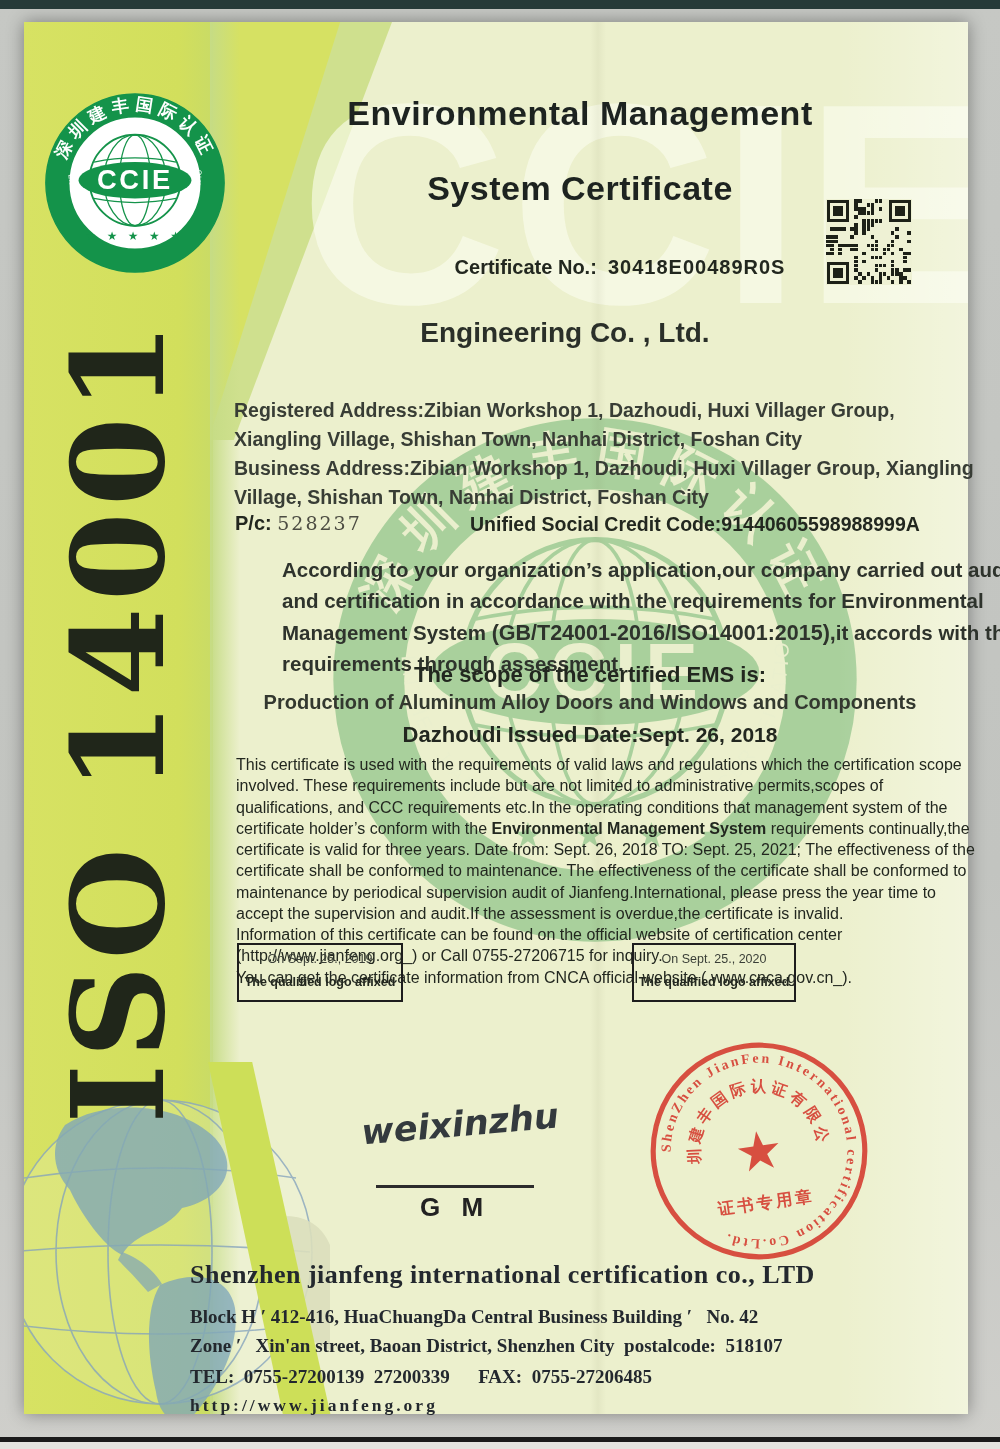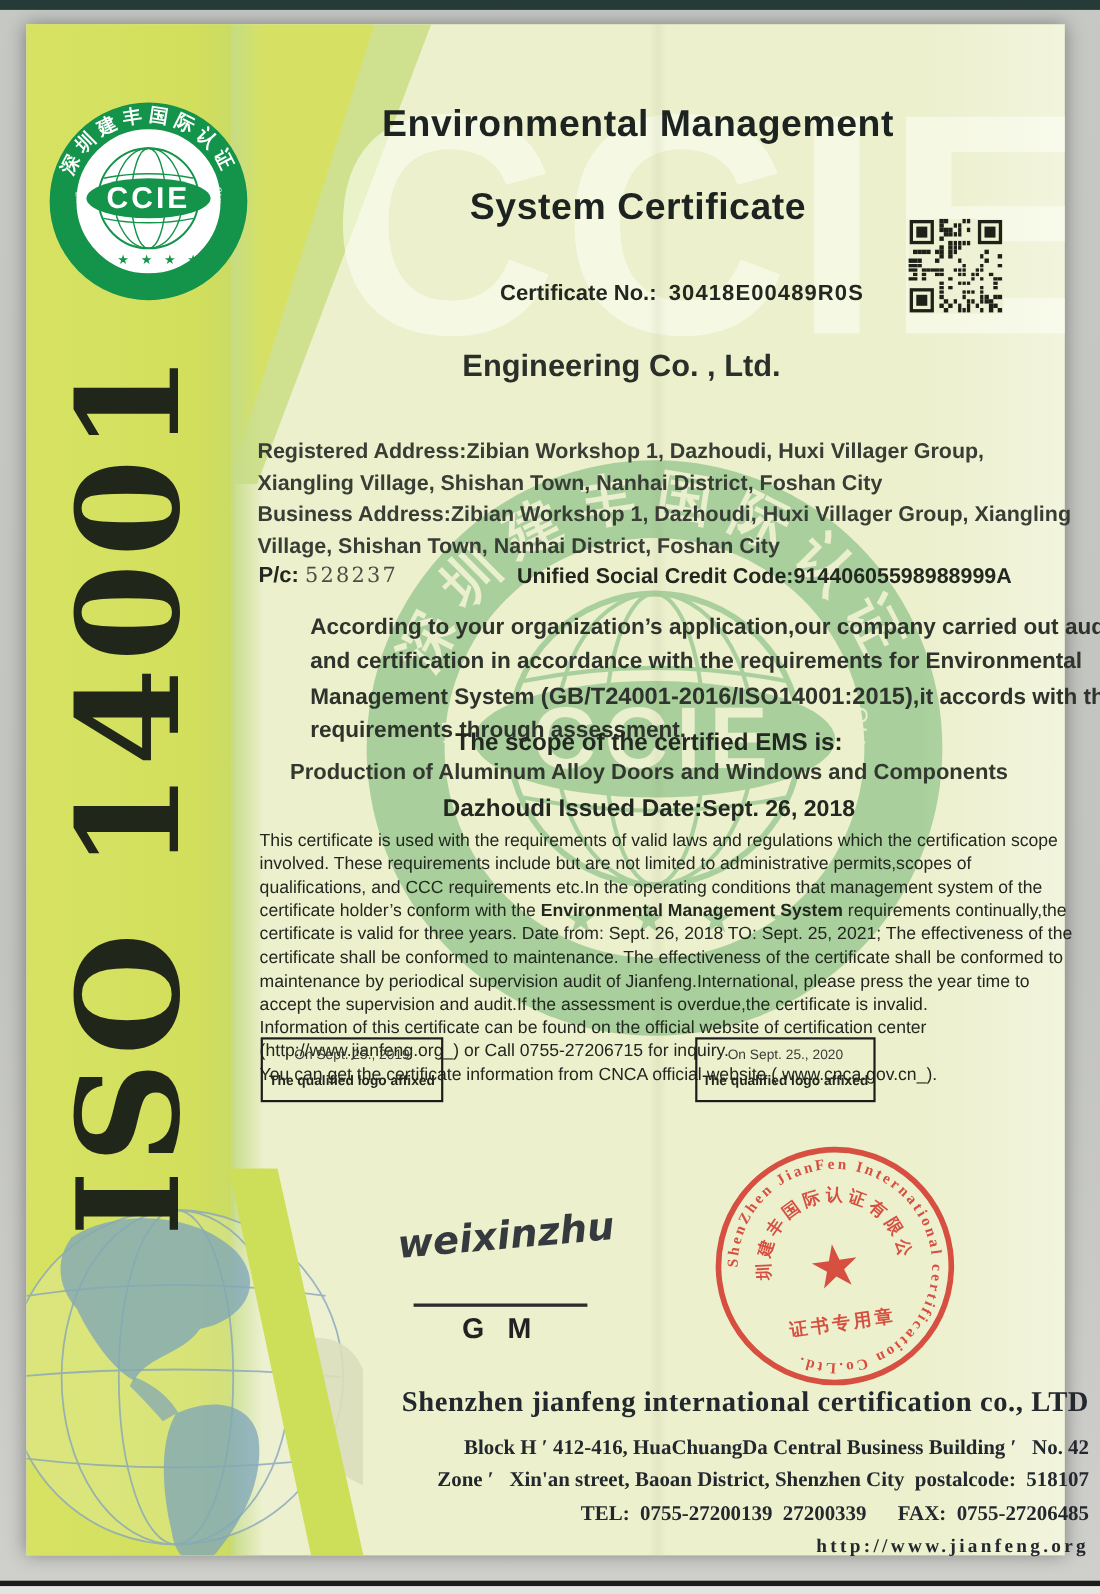--- a/index.html
+++ b/index.html
@@ -67,21 +67,21 @@
   .box1{left:237px;top:943px;width:162px;height:48px;}
   .box2{left:632px;top:943px;width:160px;height:48px;}
 
   .signature{left:350px;top:1104px;width:220px;text-align:center;font-family:"DejaVu Sans",sans-serif;
              font-style:italic;font-weight:600;font-size:35px;color:#343a3e;transform:rotate(-5deg);}
   .sigline{left:376px;top:1185px;width:158px;height:3px;background:#2c2c2c;}
   .signer{left:376px;top:1192px;width:158px;text-align:center;font-size:26px;font-weight:800;letter-spacing:7px;color:#222;}
 
   .seal{left:646px;top:1038px;width:226px;height:226px;opacity:.88;mix-blend-mode:multiply;transform:rotate(-8deg);}
 
-  .footer{left:190px;top:1260px;width:800px;text-align:right;font-family:"Liberation Serif",serif;
+  .footer{left:190px;top:1260px;width:800px;text-align:left;font-family:"Liberation Serif",serif;
           font-weight:700;color:#23282e;}
   .footer .f1{font-size:26px;margin-bottom:16px;letter-spacing:.5px;}
   .footer .f2{font-size:19px;margin-bottom:7px;white-space:pre;}
   .footer .f3{font-size:19px;margin-bottom:9px;white-space:pre;}
   .footer .f4{font-size:19px;margin-bottom:7px;white-space:pre;}
   .footer .f5{font-size:17.5px;letter-spacing:3px;}
 
   .iso-vert{left:-292px;top:630px;width:820px;height:180px;transform:rotate(-90deg);
             text-align:center;line-height:180px;font-family:"DejaVu Serif",serif;font-weight:700;
             font-size:128px;letter-spacing:6px;color:#20261a;}

